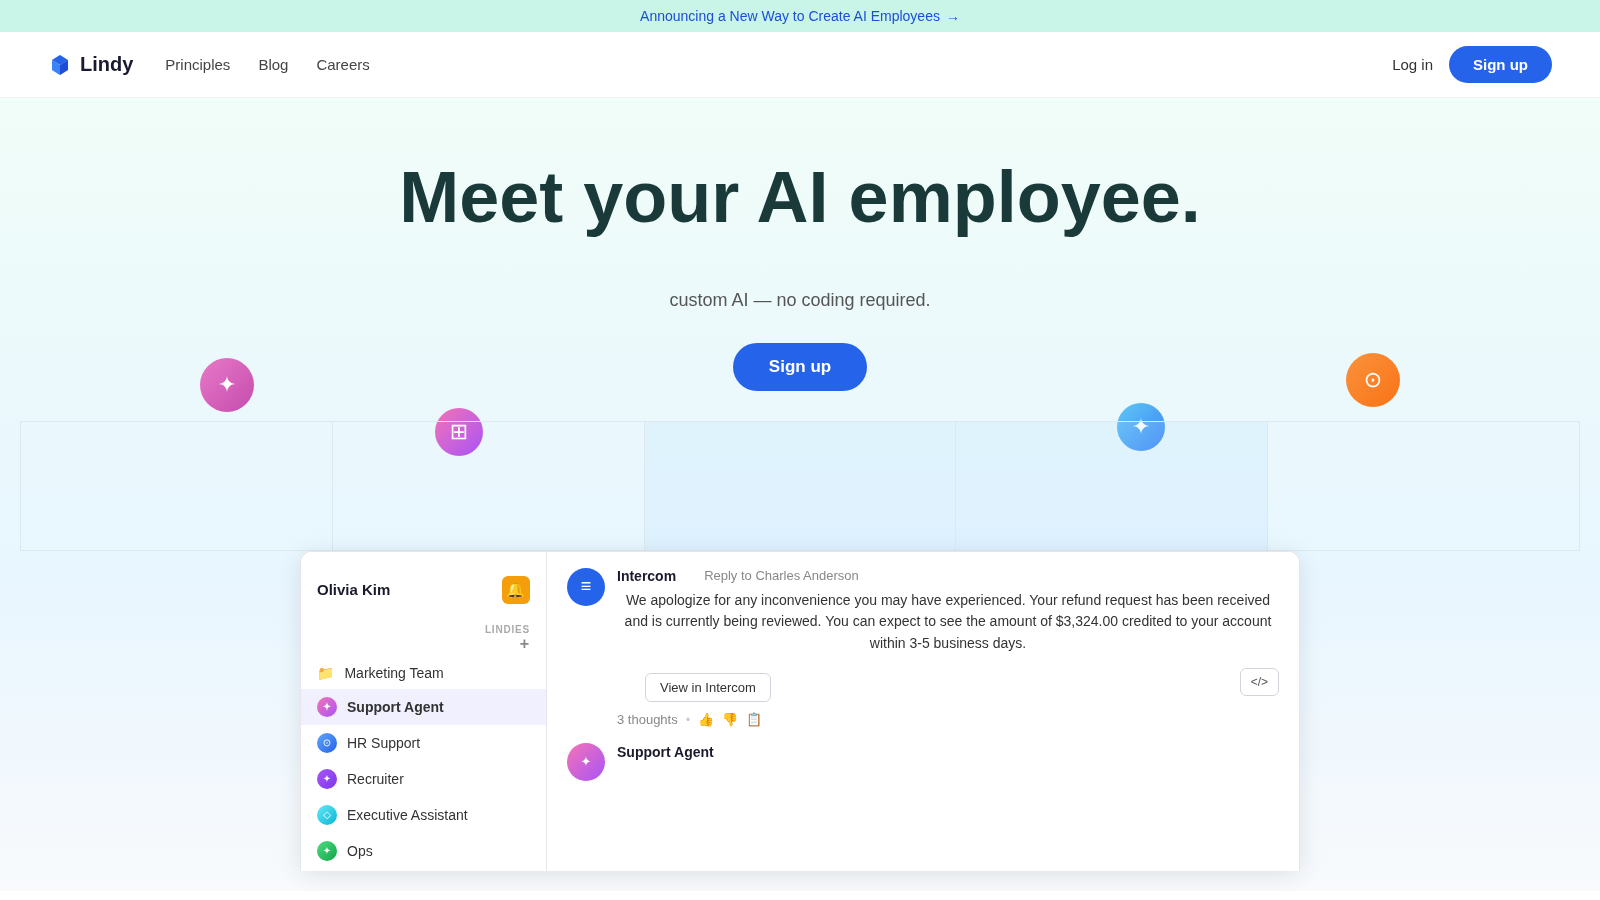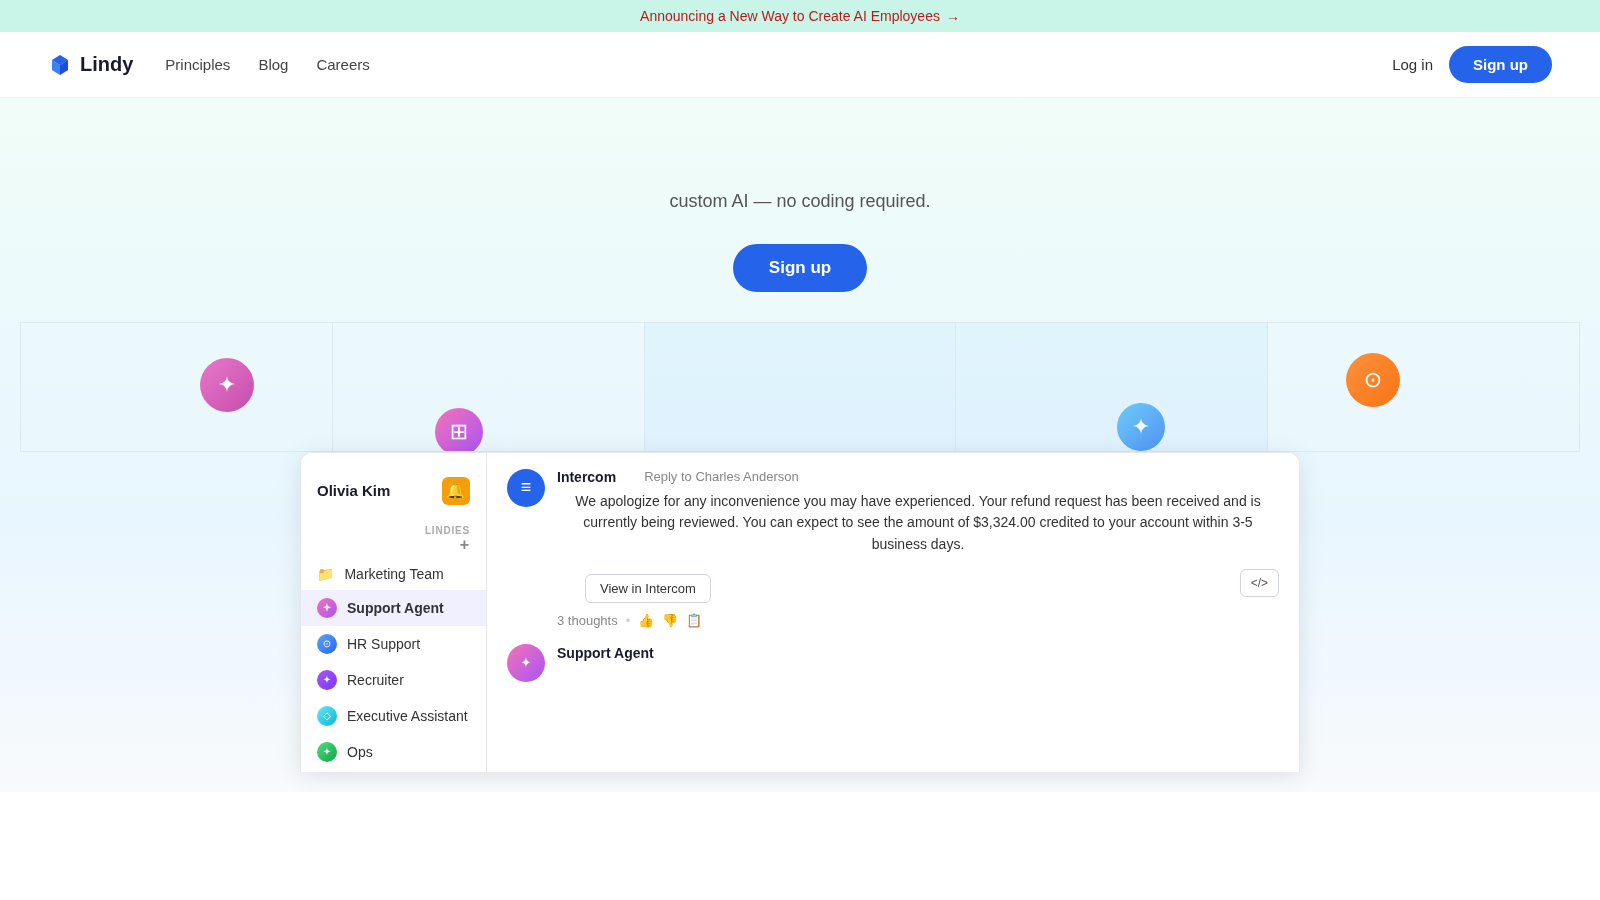--- a/index.html
+++ b/index.html
@@ -4,21 +4,21 @@
   <style>
     * { margin: 0; padding: 0; box-sizing: border-box; }
     body { font-family: -apple-system, BlinkMacSystemFont, 'Segoe UI', sans-serif; width: 1600px; height: 900px; overflow: hidden; background: #fff; }
 
     
     .announcement-bar {
       background: #c8f5e8;
       text-align: center;
       padding: 8px 16px;
       font-size: 14px;
-      color: #b91c1c;
+      color: #1d4ed8;
       display: flex;
       align-items: flex-start;
       justify-content: center;
       gap: 6px;
     }
 
     
     nav {
       display: flex;
       align-items: center;
@@ -118,21 +118,21 @@
       border: 1px solid #e5e7eb;
       border-bottom: none;
       box-shadow: 0 4px 24px rgba(0,0,0,0.10);
       overflow: hidden;
       position: relative;
       z-index: 2;
     }
 
     
     .sidebar {
-      width: 186px;
+      width: 246px;
       background: #fff;
       border-right: 1px solid #e5e7eb;
       padding: 16px 0;
       flex-shrink: 0;
       overflow: hidden;
     }
     .sidebar-header {
       display: flex;
       align-items: center;
       justify-content: space-between;
@@ -281,20 +281,21 @@
       <a href="#">Careers</a>
     </div>
   </div>
   <div class="nav-right">
     <button class="btn-login">Log in</button>
     <button class="btn-signup">Sign up</button>
   </div>
 </nav>
 
 <div class="hero">
+  <h1>Meet your AI employee.</h1>
   <p>
     <br>
     <span>custom AI — no coding required.</span>
   </p>
   <button class="btn-hero-signup">Sign up</button>
 
   
   <div class="floating-icon fi-1" style="color:white;">✦</div>
   <div class="floating-icon fi-2" style="color:white;">⊞</div>
   <div class="floating-icon fi-3" style="color:white;">✦</div>

